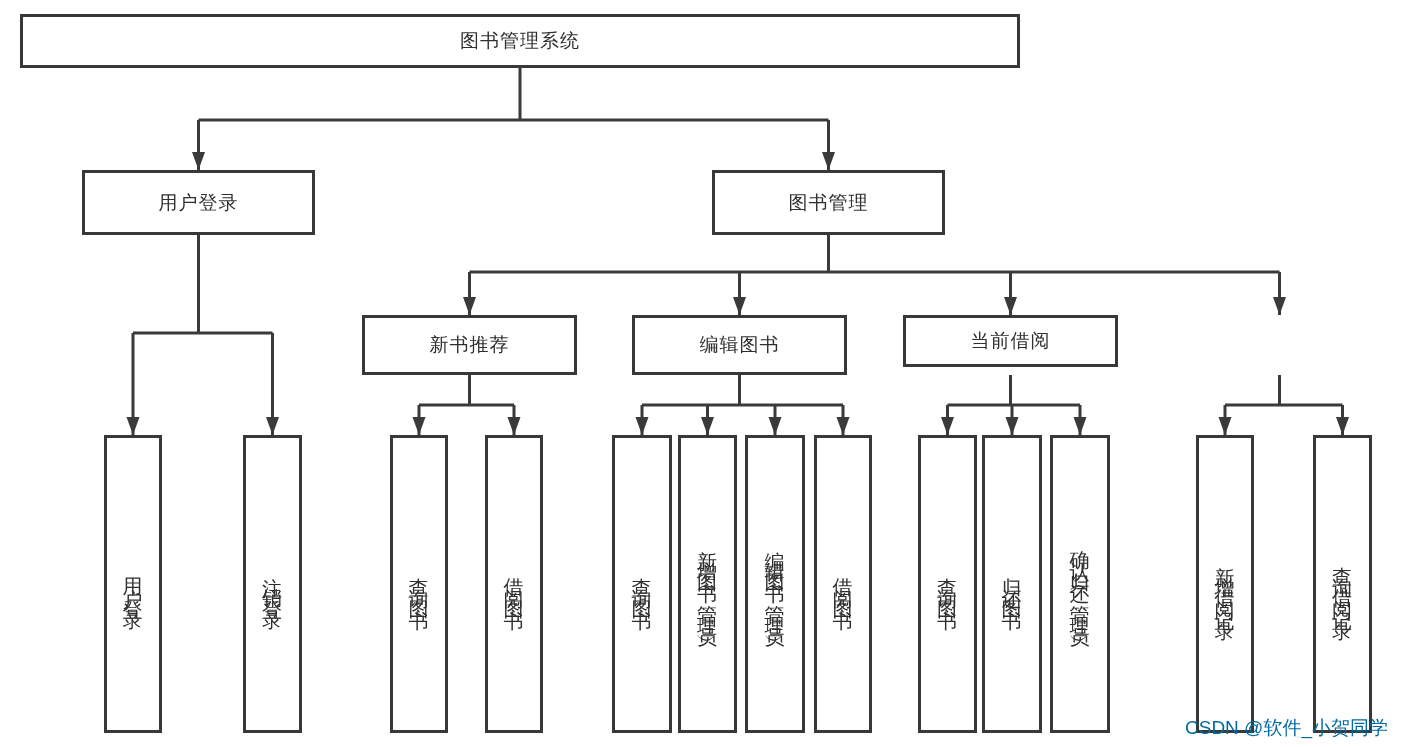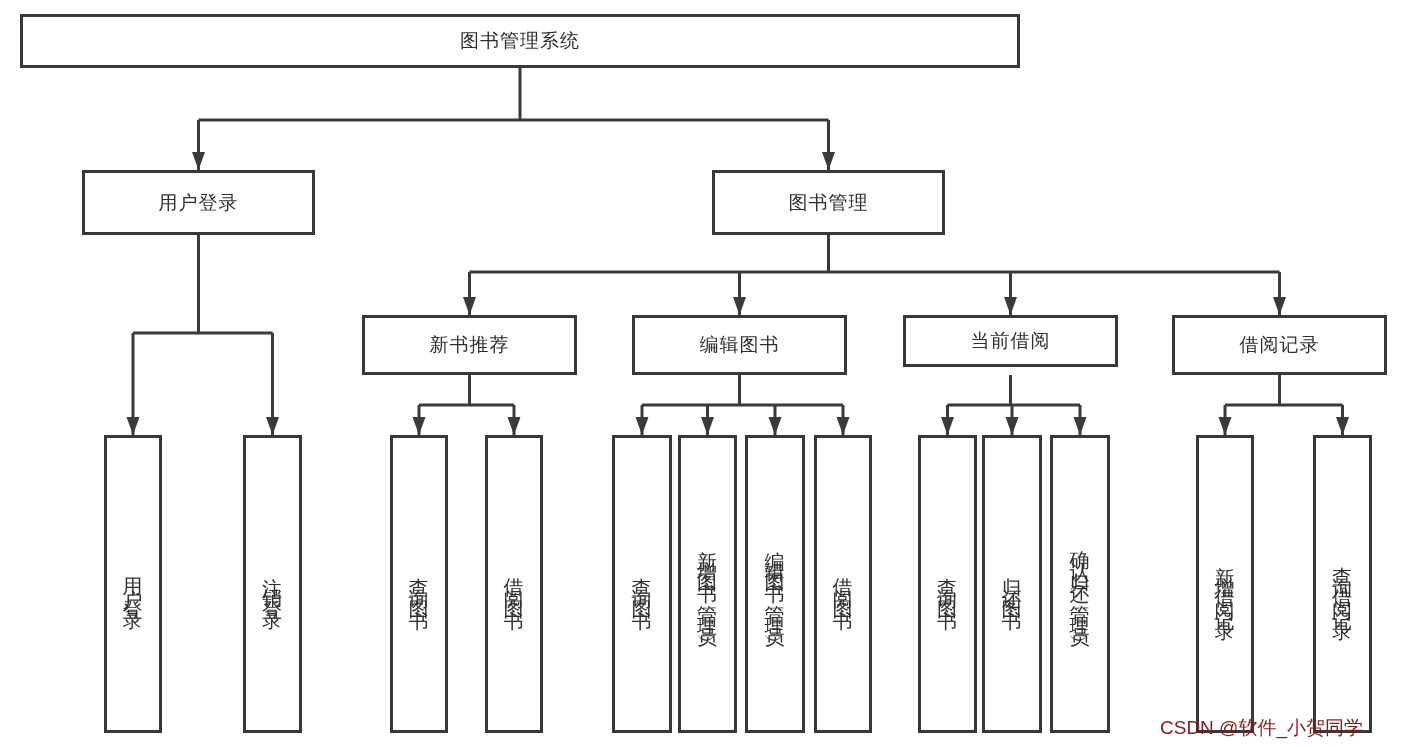--- a/index.html
+++ b/index.html
@@ -50,24 +50,24 @@
   }
   .box.v span {
     writing-mode: vertical-rl;
     text-orientation: mixed;
     font-size: 20px;
     letter-spacing: 11px;
     line-height: 1;
   }
   #watermark {
     position: absolute;
-    left: 1160px;
+    left: 1185px;
     top: 715px;
     font-size: 19px;
-    color: #7f1d1d;
+    color: #0369a1;
     white-space: nowrap;
   }
 </style>
 </head>
 <body>
 
 <div id="canvas">
 
   <svg id="connectors" viewBox="0 0 1405 747" xmlns="http://www.w3.org/2000/svg">
     <defs>
@@ -123,23 +123,20 @@
 
   <div class="box h" style="left:362px;top:315px;width:215px;height:60px">
     <span>新书推荐</span>
   </div>
   <div class="box h" style="left:632px;top:315px;width:215px;height:60px">
     <span>编辑图书</span>
   </div>
   <div class="box h" style="left:903px;top:315px;width:215px;height:52px">
     <span>当前借阅</span>
   </div>
-  <div class="box h" style="left:1172px;top:315px;width:215px;height:60px">
-    <span>借阅记录</span>
-  </div>
 
   <div class="box v" style="left:104px;top:435px;width:58px;height:298px">
     <span>用户登录</span>
   </div>
   <div class="box v" style="left:243px;top:435px;width:59px;height:298px">
     <span>注销登录</span>
   </div>
 
   <div class="box v" style="left:390px;top:435px;width:58px;height:298px">
     <span>查询图书</span>

